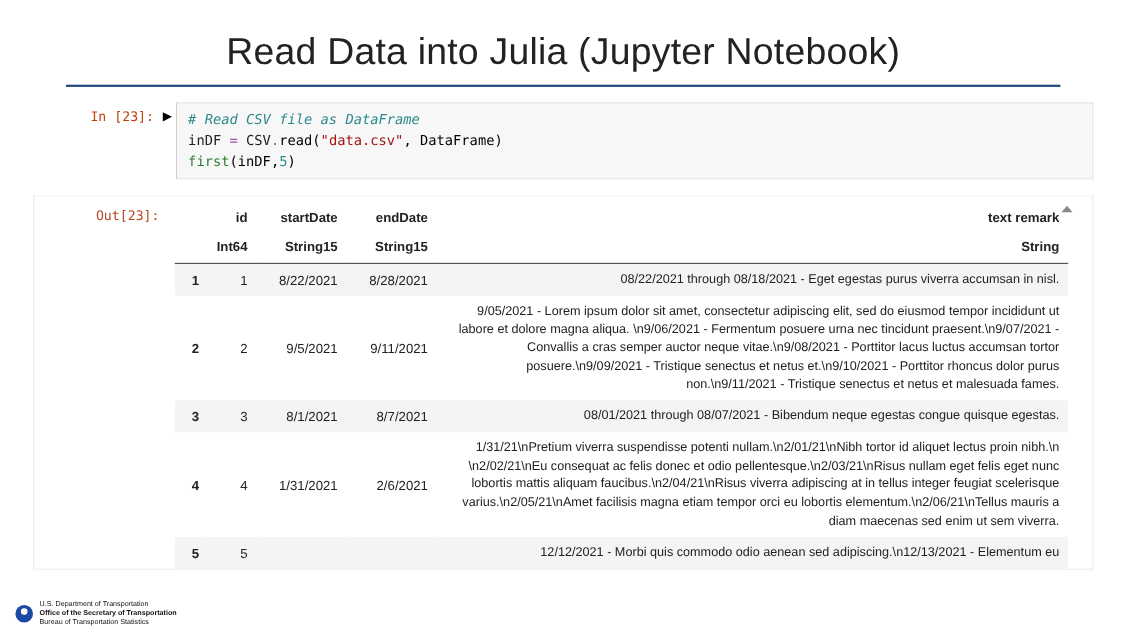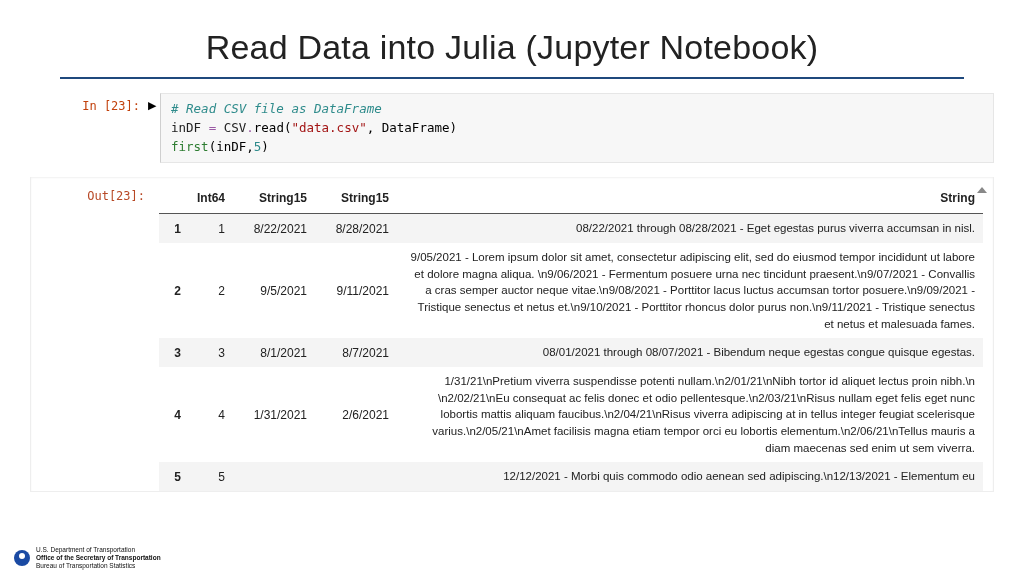--- a/index.html
+++ b/index.html
@@ -31,21 +31,21 @@
   table.df th.idx, table.df td.idx { text-align: right; font-weight: 700; width: 28px; }
   table.df td { text-align: right; }
   table.df td.txt { text-align: right; line-height: 1.45; font-size: 11.5px; }
   table.df tbody tr:nth-child(odd) { background: #f4f4f4; }
   table.df tbody tr:nth-child(even) { background: #ffffff; }
   .col-id { width: 42px; }
   .col-sd { width: 82px; }
   .col-ed { width: 82px; }
   .scroll-corner { position: absolute; right: 0; top: 0; width: 14px; height: 14px; }
   .scroll-corner::before { content: ""; position: absolute; right: 2px; top: 4px; border-left: 5px solid transparent; border-right: 5px solid transparent; border-bottom: 6px solid #888; }
-  .out-frame { border: 1px solid #eee; border-top: none; box-shadow: 0 1px 2px rgba(0,0,0,0.06) inset; padding: 6px 4px 0 4px; margin-left: -30px; margin-top: 14px; }
+  .out-frame { border: 1px solid #eee; border-top: none; box-shadow: 0 1px 2px rgba(0,0,0,0.06) inset; padding: 6px 16px 0 4px; margin-left: -30px; margin-top: 14px; }
   .footer { position: absolute; left: 14px; bottom: 6px; display: flex; align-items: center; gap: 6px; }
   .dot-logo { width: 16px; height: 16px; border-radius: 50%; background: #1a4aa3; position: relative; flex-shrink: 0; }
   .dot-logo::after { content: ""; position: absolute; width: 6px; height: 6px; background: #fff; border-radius: 50%; top: 3px; left: 5px; }
   .footer-text { font-size: 6.5px; line-height: 1.25; color: #111; }
   .footer-text .l2 { font-weight: 700; }
 </style>
 </head>
 <body>
 <div class="slide">
 
@@ -69,35 +69,42 @@
         <div class="scroll-corner"></div>
         <table class="df">
           <colgroup>
             <col style="width:30px">
               <col class="col-id">
               <col class="col-sd">
               <col class="col-ed">
               <col>
           </colgroup>
           <thead>
+            <tr class="names">
+              <th class="idx"></th>
+              <th>id</th>
+              <th>startDate</th>
+              <th>endDate</th>
+              <th>text remark</th>
+            </tr>
             <tr class="types">
               <th class="idx"></th>
               <th>Int64</th>
               <th>String15</th>
               <th>String15</th>
               <th>String</th>
             </tr>
           </thead>
           <tbody id="df-body">
               <tr>
                 <td class="idx">1</td>
                 <td>1</td>
                 <td>8/22/2021</td>
                 <td>8/28/2021</td>
-                <td class="txt">08/22/2021 through 08/28/2021 - Eget egestas purus viverra accumsan in nisl.</td>
+                <td class="txt">08/22/2021 through 08/18/2021 - Eget egestas purus viverra accumsan in nisl.</td>
               </tr>
               <tr>
                 <td class="idx">2</td>
                 <td>2</td>
                 <td>9/5/2021</td>
                 <td>9/11/2021</td>
                 <td class="txt">9/05/2021 - Lorem ipsum dolor sit amet, consectetur adipiscing elit, sed do eiusmod tempor incididunt ut labore et dolore magna aliqua. \n9/06/2021 - Fermentum posuere urna nec tincidunt praesent.\n9/07/2021 - Convallis a cras semper auctor neque vitae.\n9/08/2021 - Porttitor lacus luctus accumsan tortor posuere.\n9/09/2021 - Tristique senectus et netus et.\n9/10/2021 - Porttitor rhoncus dolor purus non.\n9/11/2021 - Tristique senectus et netus et malesuada fames.</td>
               </tr>
               <tr>
                 <td class="idx">3</td>

